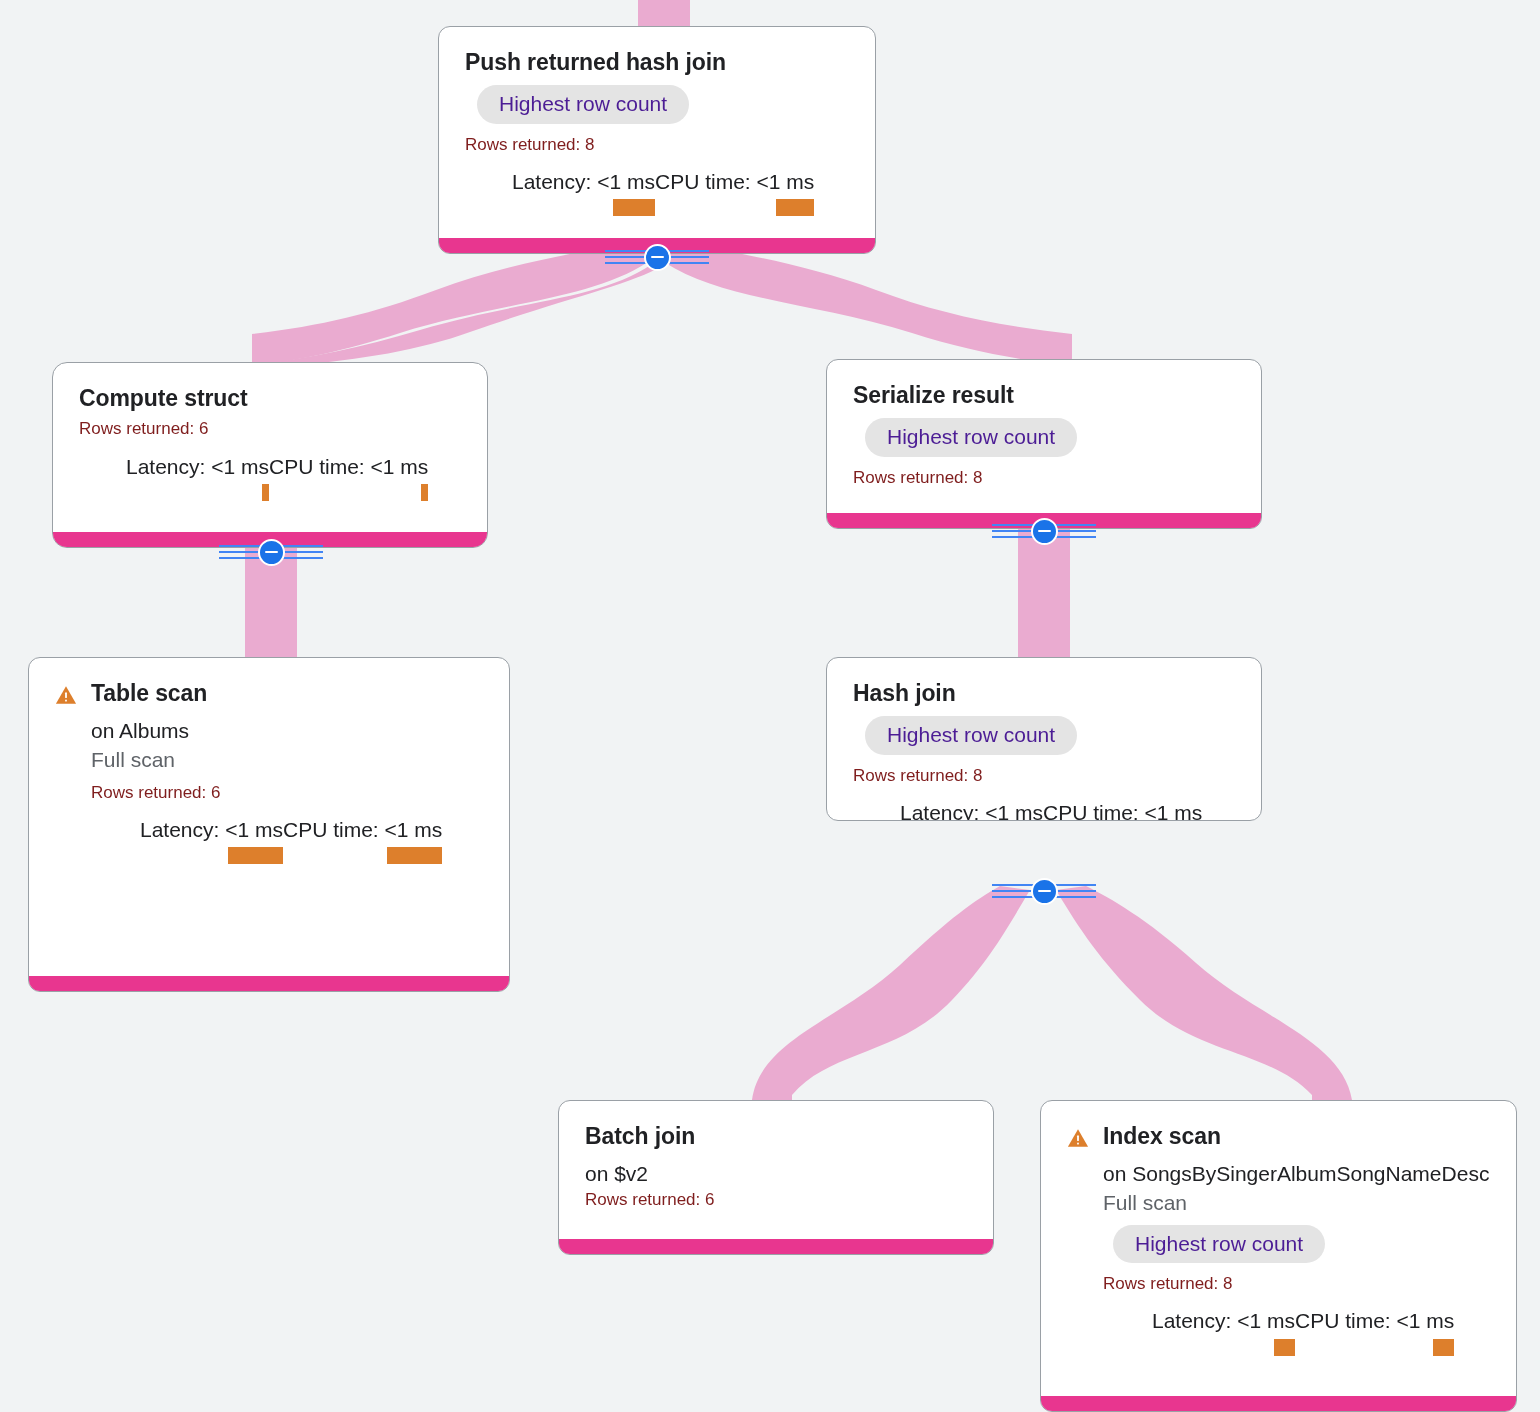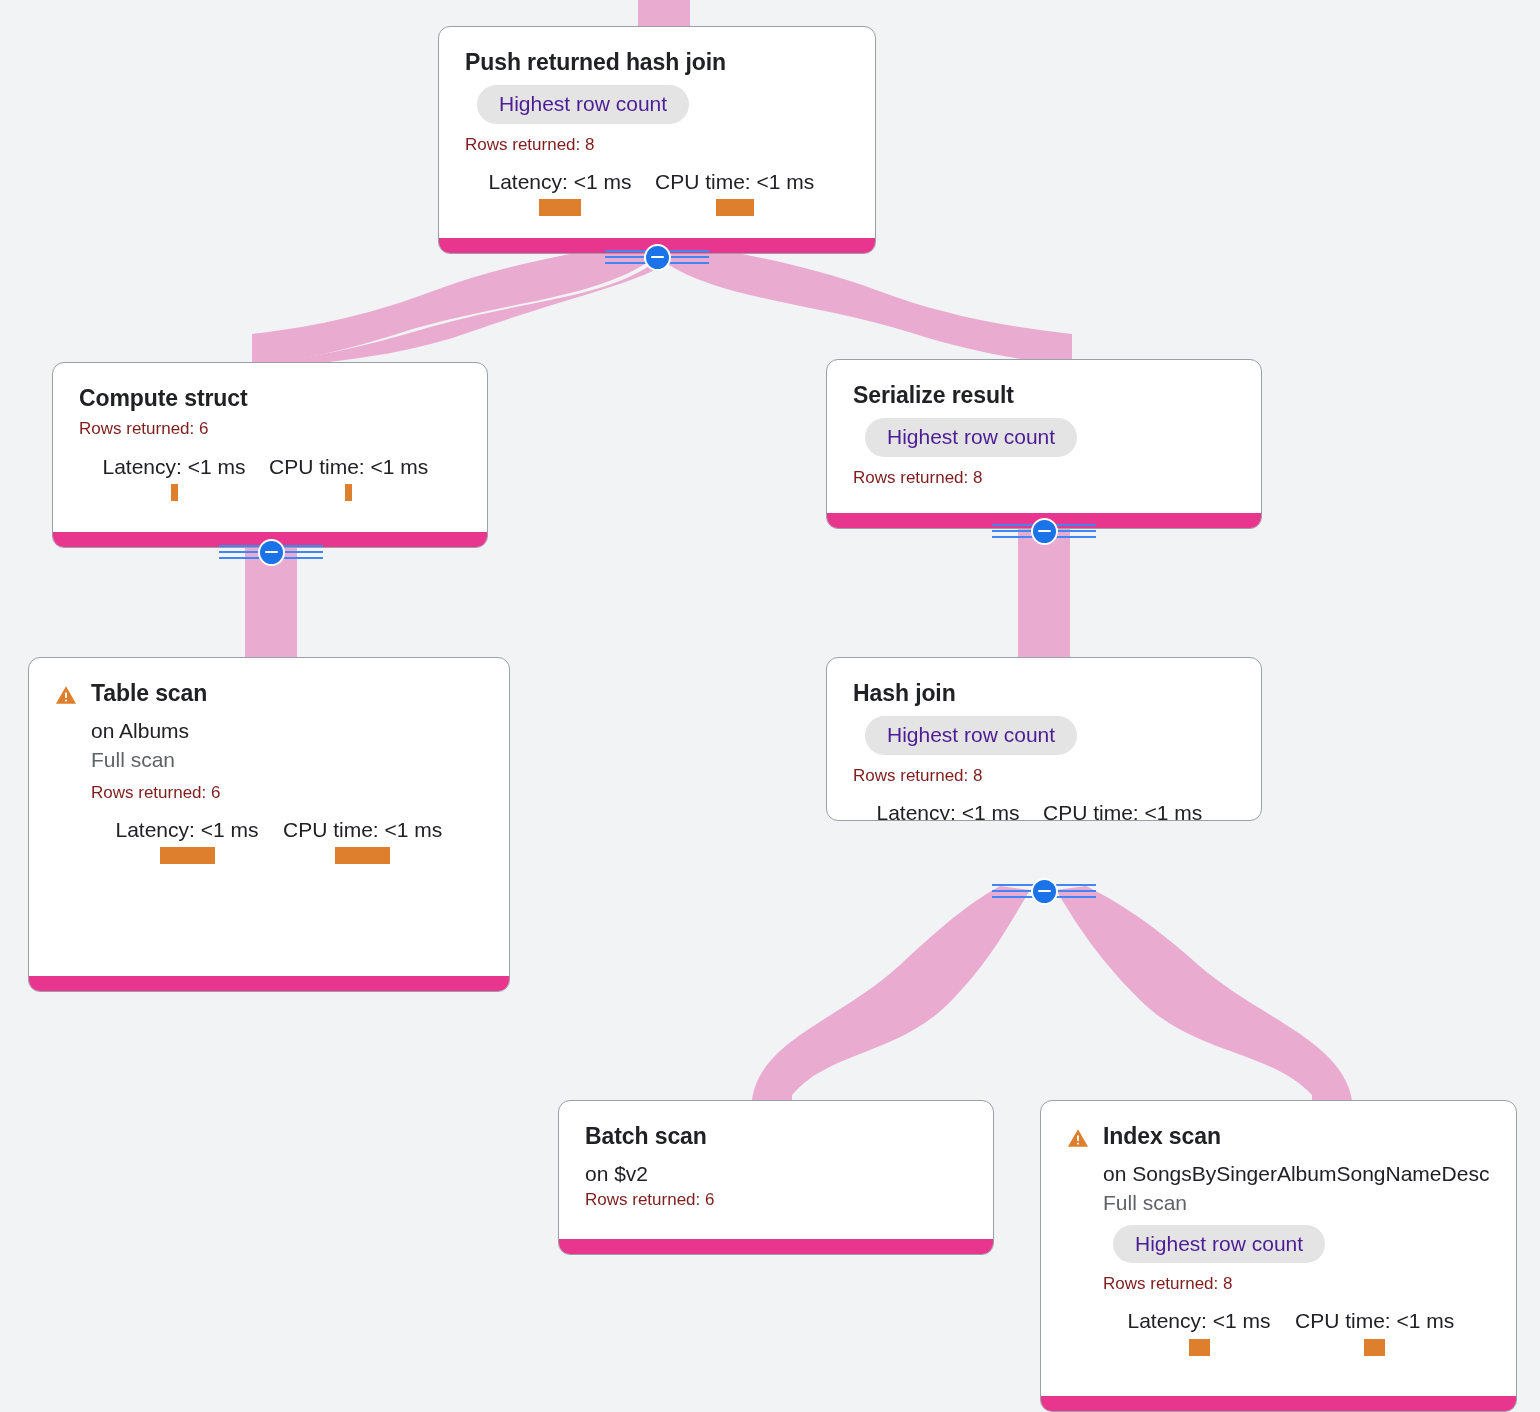--- a/index.html
+++ b/index.html
@@ -110,21 +110,21 @@
   }
   .metrics {
     display: flex;
     flex-direction: row;
     margin-top: 14px;
     width: 100%;
   }
   .metric {
     display: flex;
     flex-direction: column;
-    align-items: center;
+    align-items: flex-end;
   }
   .metric-label {
     font-size: 21px;
     color: #202124;
     line-height: 1.2;
     white-space: nowrap;
   }
   .metric-bar {
     height: 17px;
     background: #dd7f2c;
@@ -237,21 +237,21 @@
     <div class="rails">
       <div class="rail r1"></div>
         <div class="rail r2"></div>
         <div class="rail r3"></div>
     </div>
     <div class="knob">
         <span class="minus"></span>
       </div>
   </div>
 
-  <div class="node" style="left:52px; top:362px; width:436px; height:186px;">
+  <div class="node" style="left:52px; top:362px; width:436px; height:186px;border-radius:15px;">
     <div class="node-body">
       <div class="node-head">
         <div class="node-title">Compute struct</div>
       </div>
       <div class="rows" style="margin-top:8px;">Rows returned: 6</div>
       <div class="metrics">
         <div class="metric" style="width:190px;">
           <span class="metric-label">Latency: &lt;1 ms</span>
           <span class="metric-bar" style="width:7px;"></span>
         </div>
@@ -353,21 +353,21 @@
         <div class="rail r3"></div>
     </div>
     <div class="knob">
         <span class="minus"></span>
       </div>
   </div>
 
   <div class="node" style="left:558px; top:1100px; width:436px; height:155px;">
     <div class="node-body">
       <div class="node-head">
-        <div class="node-title">Batch scan</div>
+        <div class="node-title">Batch join</div>
       </div>
       <div class="sub-on">on $v2</div>
       <div class="rows" style="margin-top:3px;">Rows returned: 6</div>
     </div>
     <div class="node-footer"></div>
   </div>
 
   <div class="node has-warn" style="left:1040px; top:1100px; width:477px; height:312px;">
     <div class="node-body">
       <div class="node-head">

